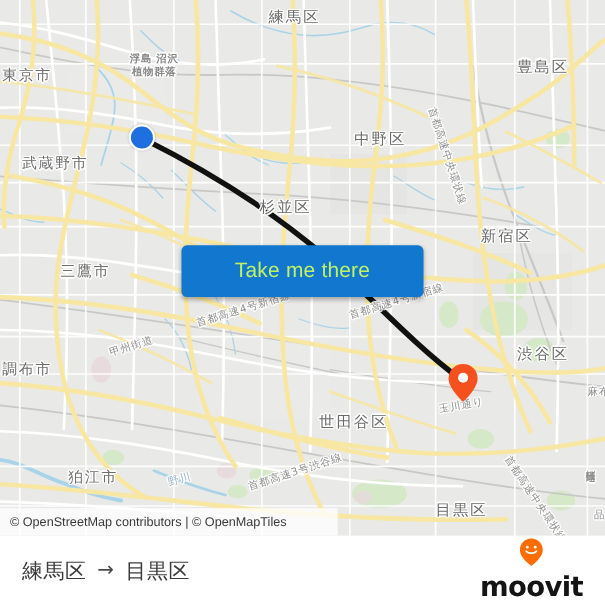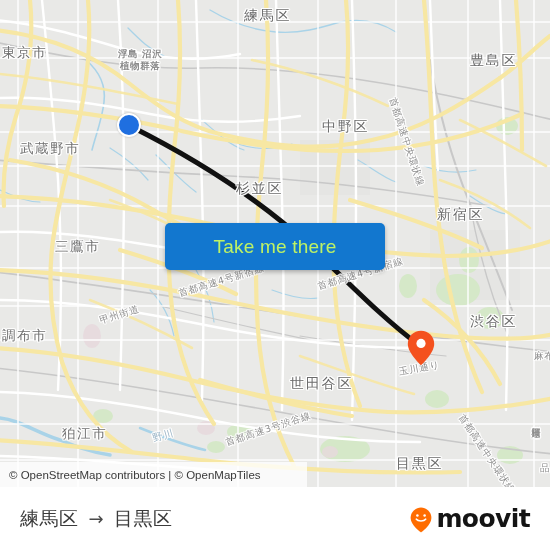--- a/index.html
+++ b/index.html
@@ -76,21 +76,21 @@
     background:#ffffff;
     display:flex;align-items:center;justify-content:space-between;
     padding:0 20px;box-sizing:border-box;
   }
   #route-summary{
     display:flex;align-items:center;gap:10px;
     font-size:19px;color:#3b3b3b;letter-spacing:.5px;
     font-family:"DejaVu Sans","Liberation Sans",sans-serif;
   }
   #route-arrow{font-size:18px;color:#4a4a4a;}
-  #brand{display:flex;align-items:flex-end;gap:4px;}
+  #brand{display:flex;align-items:center;gap:4px;flex-direction:column;}
   #brand-word{
     font-size:25px;font-weight:bold;color:#141414;letter-spacing:-.6px;
     font-family:"DejaVu Sans","Liberation Sans",sans-serif;
   }
 </style>
 </head>
 <body>
 
 <div id="app">
 
@@ -241,21 +241,21 @@
         <path d="M 440 180 C 474 192, 504 208, 530 228"></path>
         <path d="M 110 200 C 150 214, 188 232, 222 254"></path>
         <path d="M 300 356 C 340 370, 378 384, 414 394"></path>
         <path d="M 90 300 C 126 314, 160 330, 192 348"></path>
         <path d="M 460 120 C 490 134, 518 150, 546 166"></path>
       </g>
 
       <path id="route-line" d="M 130 126 C 198 160, 262 202, 310 246 C 344 278, 382 318, 419 345" fill="none" stroke="#111111" stroke-width="5" stroke-linecap="round"></path>
     </svg>
 
-    <div class="mlabel city" style="left:2px;top:44px;">東京市</div>
+    <div class="mlabel city" style="left:2px;top:60px;">東京市</div>
     <div class="mlabel city" style="left:20px;top:140px;text-align:center;">武蔵野市</div>
     <div class="mlabel city" style="left:55px;top:238px;">三鷹市</div>
     <div class="mlabel city" style="left:2px;top:327px;">調布市</div>
     <div class="mlabel city" style="left:62px;top:425px;">狛江市</div>
 
     <div class="mlabel ward" style="left:244px;top:7px;">練馬区</div>
     <div class="mlabel ward" style="left:470px;top:52px;">豊島区</div>
     <div class="mlabel ward" style="left:322px;top:118px;">中野区</div>
     <div class="mlabel ward" style="left:236px;top:180px;text-align:right;">杉並区</div>
     <div class="mlabel ward" style="left:437px;top:206px;">新宿区</div>

